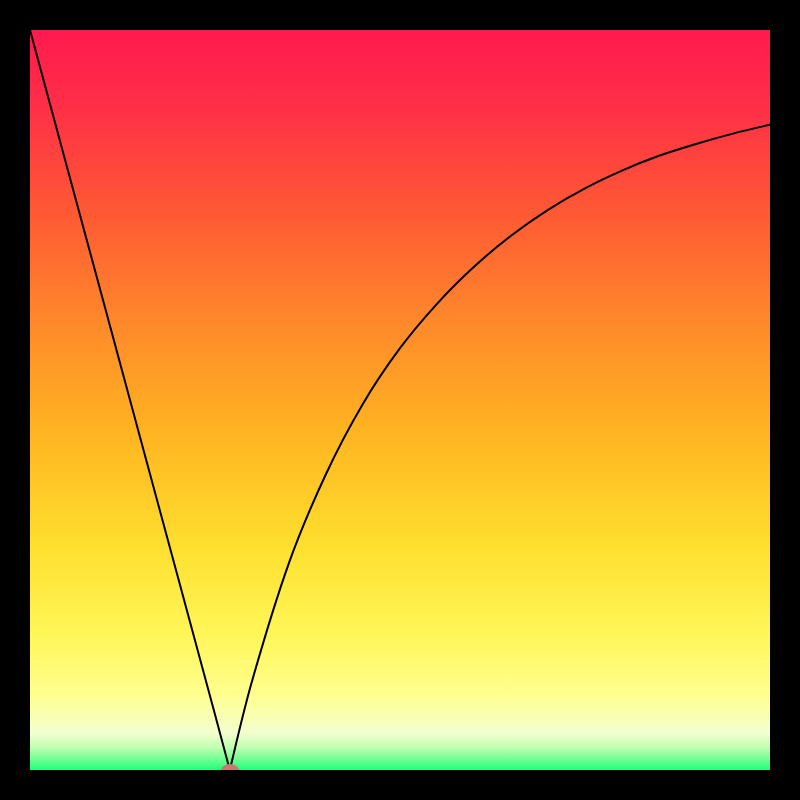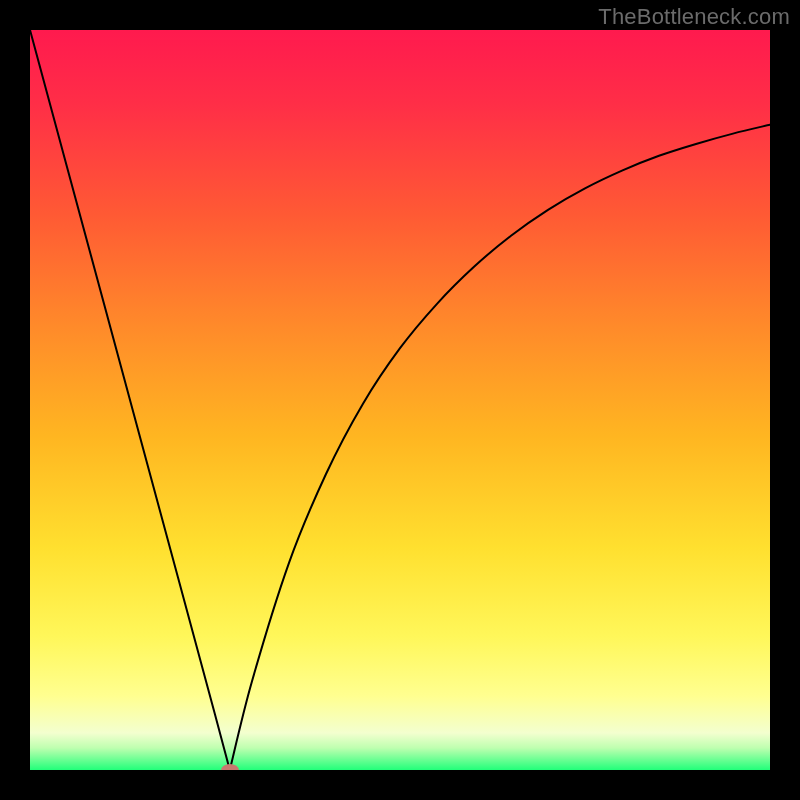--- a/index.html
+++ b/index.html
@@ -80,15 +80,14 @@
     </svg>
 
     <svg class="curve-svg" viewBox="0 0 100 100" preserveAspectRatio="none">
       <path id="curve-path" d="M0.000 0.000 L5.000 18.500 L10.000 37.000 L15.000 55.500 L20.000 74.000 L25.000 92.500 L27.000 100.000 L 27.000 100.000 C 27.500 98.000, 28.667 92.667, 30.000 88.000 C 31.333 83.333, 33.333 76.667, 35.000 72.000 C 36.667 67.333, 38.333 63.583, 40.000 60.000 C 41.667 56.417, 43.333 53.333, 45.000 50.500 C 46.667 47.667, 48.333 45.250, 50.000 43.000 C 51.667 40.750, 53.333 38.833, 55.000 37.000 C 56.667 35.167, 58.333 33.533, 60.000 32.000 C 61.667 30.467, 63.333 29.083, 65.000 27.800 C 66.667 26.517, 68.333 25.367, 70.000 24.300 C 71.667 23.233, 73.333 22.283, 75.000 21.400 C 76.667 20.517, 78.333 19.733, 80.000 19.000 C 81.667 18.267, 83.333 17.600, 85.000 17.000 C 86.667 16.400, 88.333 15.900, 90.000 15.400 C 91.667 14.900, 93.333 14.433, 95.000 14.000 C 96.667 13.567, 99.167 13.000, 100.000 12.800" fill="none" stroke-width="2" vector-effect="non-scaling-stroke" stroke-linecap="round" stroke-linejoin="round" stroke="#000000"></path>
     </svg>
 
     <div id="marker" class="marker" style="left: 27%; top: 100%; background: rgb(199, 122, 111);"></div>
 
   </div>
 
-  <div class="watermark">TheBottleneck.com</div>
 
 </div>
 
 </body></html>

